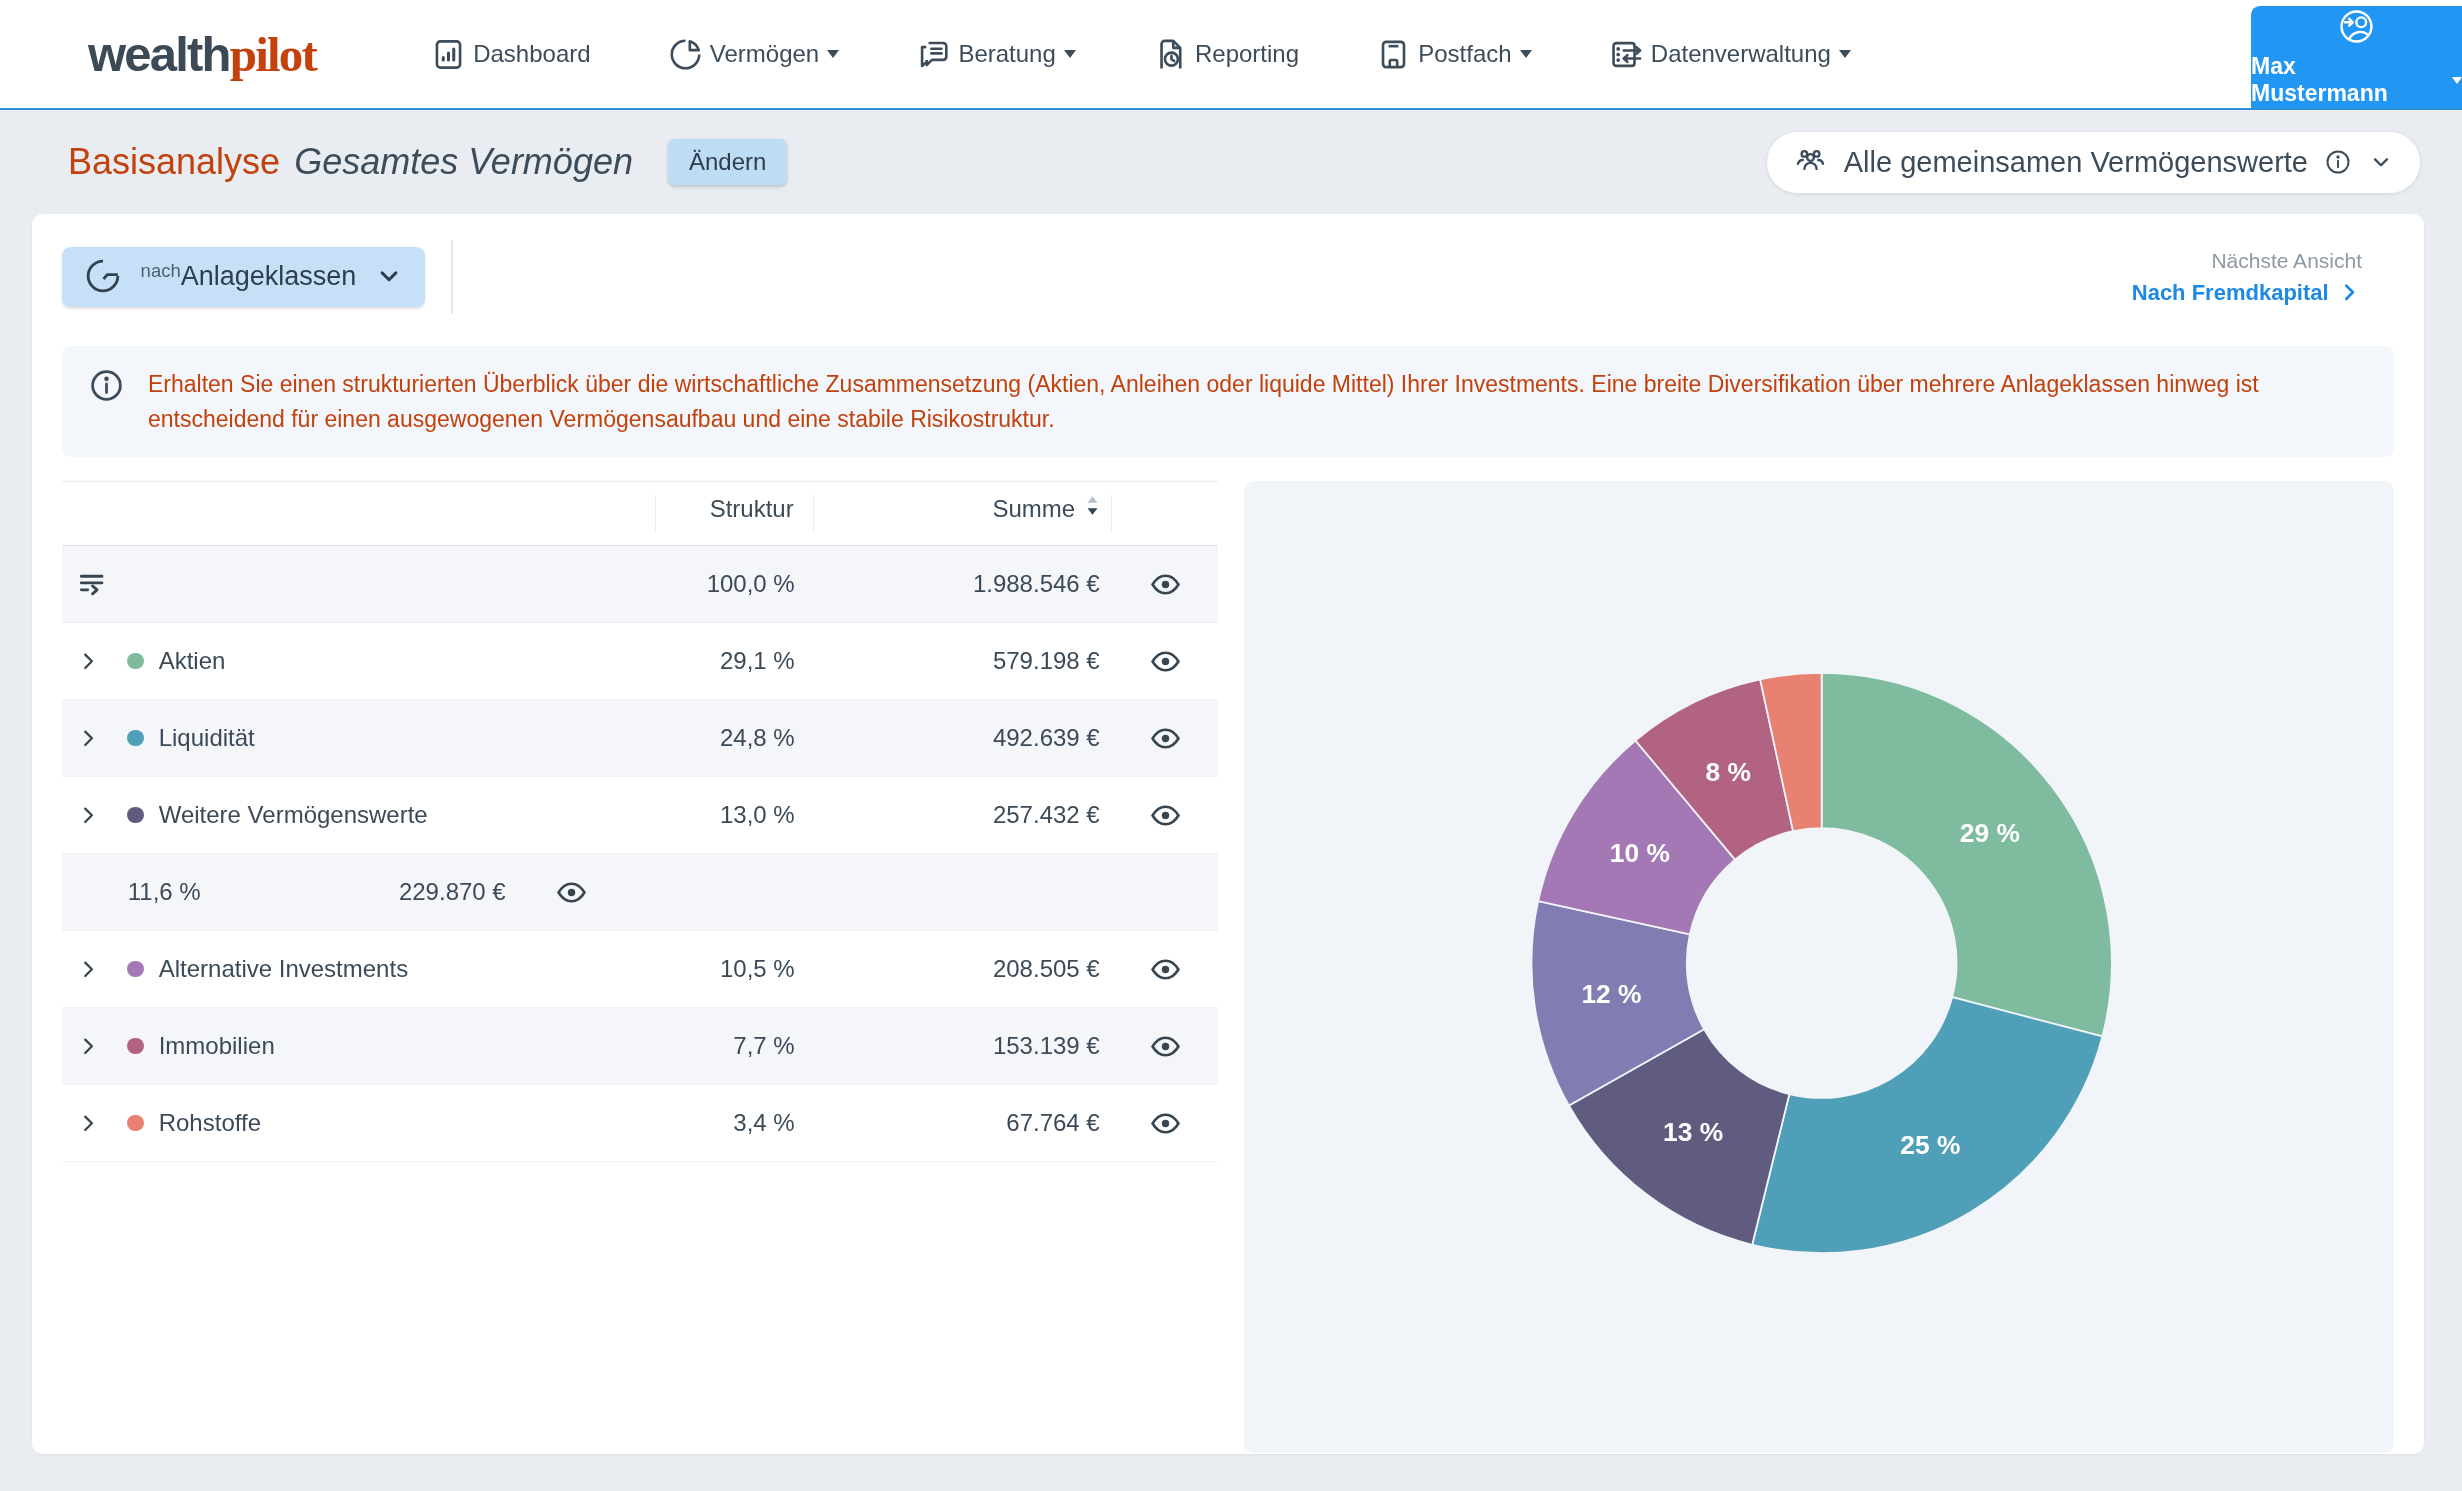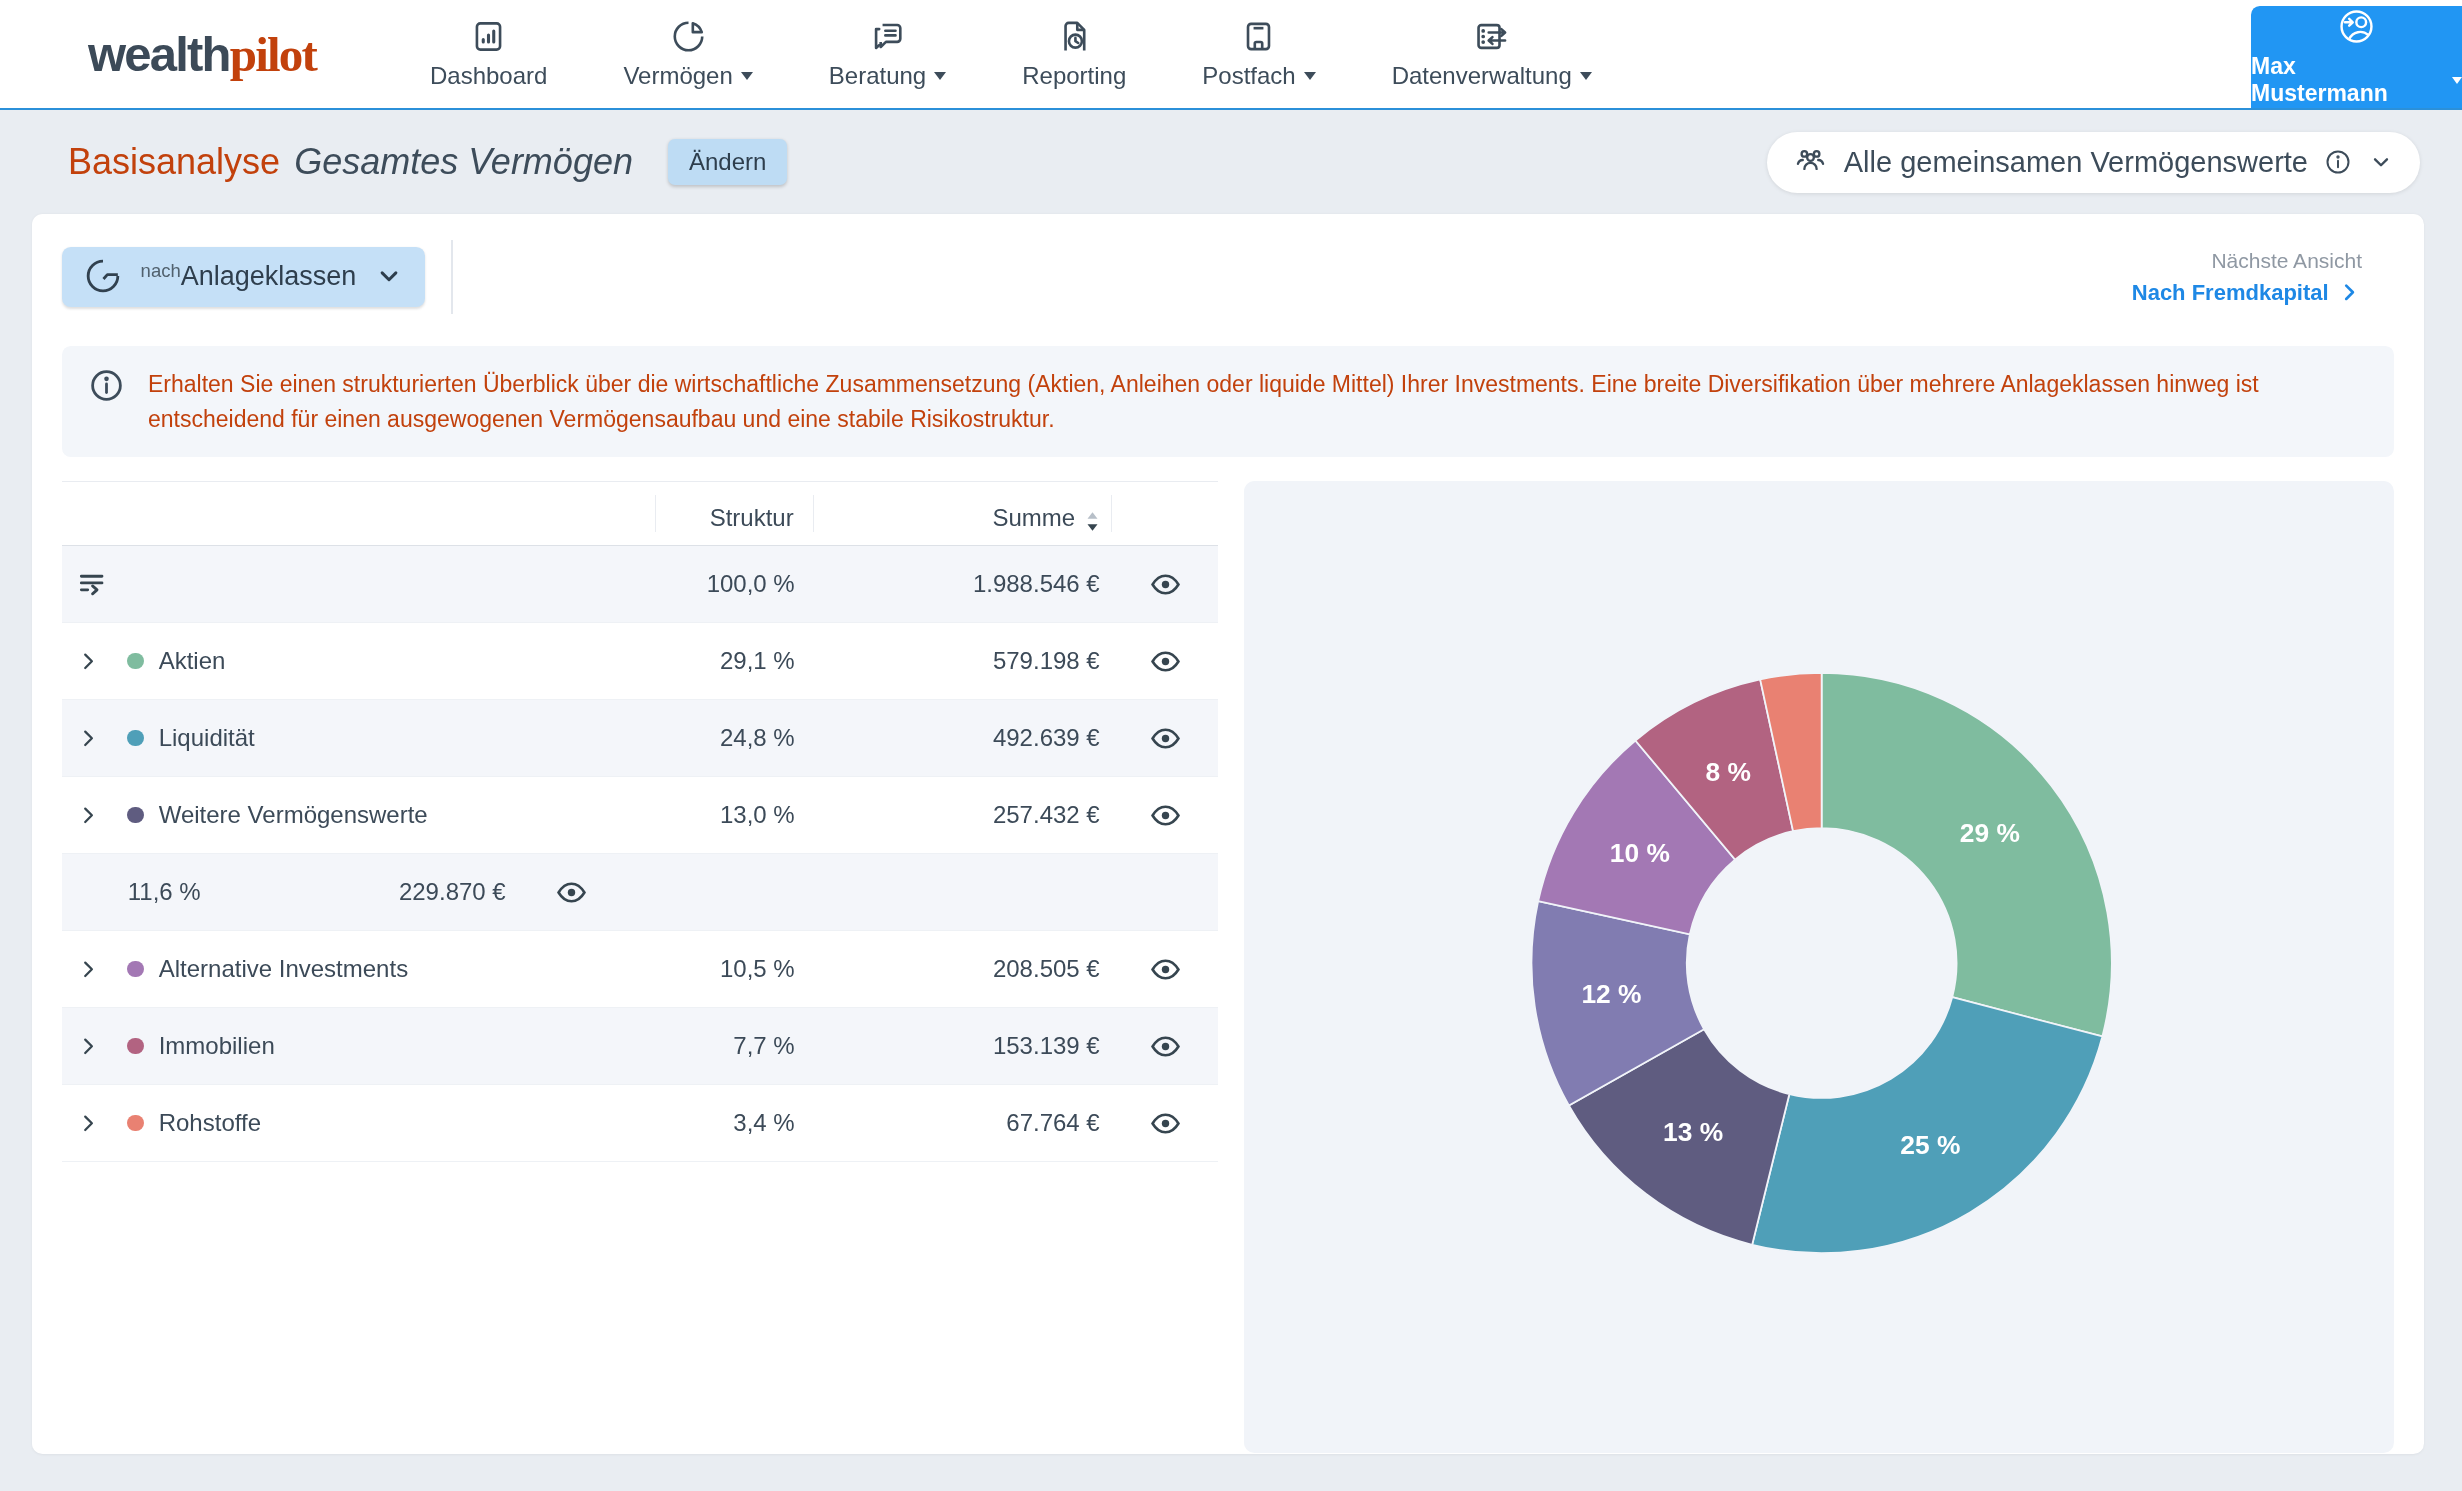--- a/index.html
+++ b/index.html
@@ -12,21 +12,21 @@
 
   
   .topnav {
     height:110px; background:#ffffff; border-bottom:2.6px solid #2b90d9;
     display:flex; align-items:stretch; position:relative;
   }
   .logo { margin-left:88px; align-self:center; font-size:49px; font-weight:700; letter-spacing:-1.8px; cursor:pointer; }
   .logo .p1 { color:#3c4a58; }
   .logo .p2 { color:#c2410c;font-family:Liberation Serif, serif; }
   .nav-items { display:flex; margin-left:114px; gap:76px; align-items:center; }
-  .nav-item { display:flex; flex-direction:column; align-items:center; gap:6.2px; cursor:pointer; }
+  .nav-item { display:flex; flex-direction:row; align-items:center; gap:6.2px; cursor:pointer; }
   .nav-item .icn { width:37px; height:37px; }
   .nav-item .lbl-row { display:flex; align-items:center; gap:8px; font-size:24px; color:#3d4c5a; }
   .caret { width:0; height:0; border:6.2px solid transparent; border-top:8px solid #3d4c5a; margin-top:6.2px; }
   .user-box {
     position:absolute; right:0; top:6.2px; bottom:0; width:211px;
     background:#2196f3; border-radius:8.8px 0 0 0;
     display:flex; flex-direction:column; align-items:center; justify-content:center; gap:7px;
     color:#fff; cursor:pointer;
   }
   .user-box .u-row { display:flex; align-items:center; gap:14px; font-size:23px; font-weight:700; }
@@ -74,21 +74,21 @@
   .info-box p { font-size:23px; color:#c2410c; line-height:1.5; max-width:2181px; }
 
   .content-row { display:flex; margin:24px 30px 0 30px; gap:26px; }
 
   
   .asset-table { width:1156px; flex:none; }
   .t-header {
     height:65px; border-top:0.9px solid #e9ecf1; border-bottom:0.9px solid #dde1e7;
     display:flex; align-items:center; font-size:24px; color:#3c4a58;
   }
-  .hc { display:flex; align-items:flex-end; justify-content:flex-end; height:37px; border-right:0.9px solid #e9ecf1; }
+  .hc { display:flex; align-items:flex-start; justify-content:flex-end; height:37px; border-right:0.9px solid #e9ecf1; }
   .hc-name { width:594px; }
   .hc-struktur { width:158px; padding-right:19.3px; cursor:pointer; }
   .hc-summe { width:298px; padding-right:12.3px; gap:10.6px; cursor:pointer; }
   .hc-eye { width:106px; border-right:none; }
   .t-row {
     height:77px; display:flex; align-items:center; font-size:24px; color:#3c4a58;
     border-bottom:0.9px solid #eef1f5;
   }
   .t-row.alt { background:#f4f6fa; }
   .c-name { width:594px; display:flex; align-items:center; padding-left:14px; }

